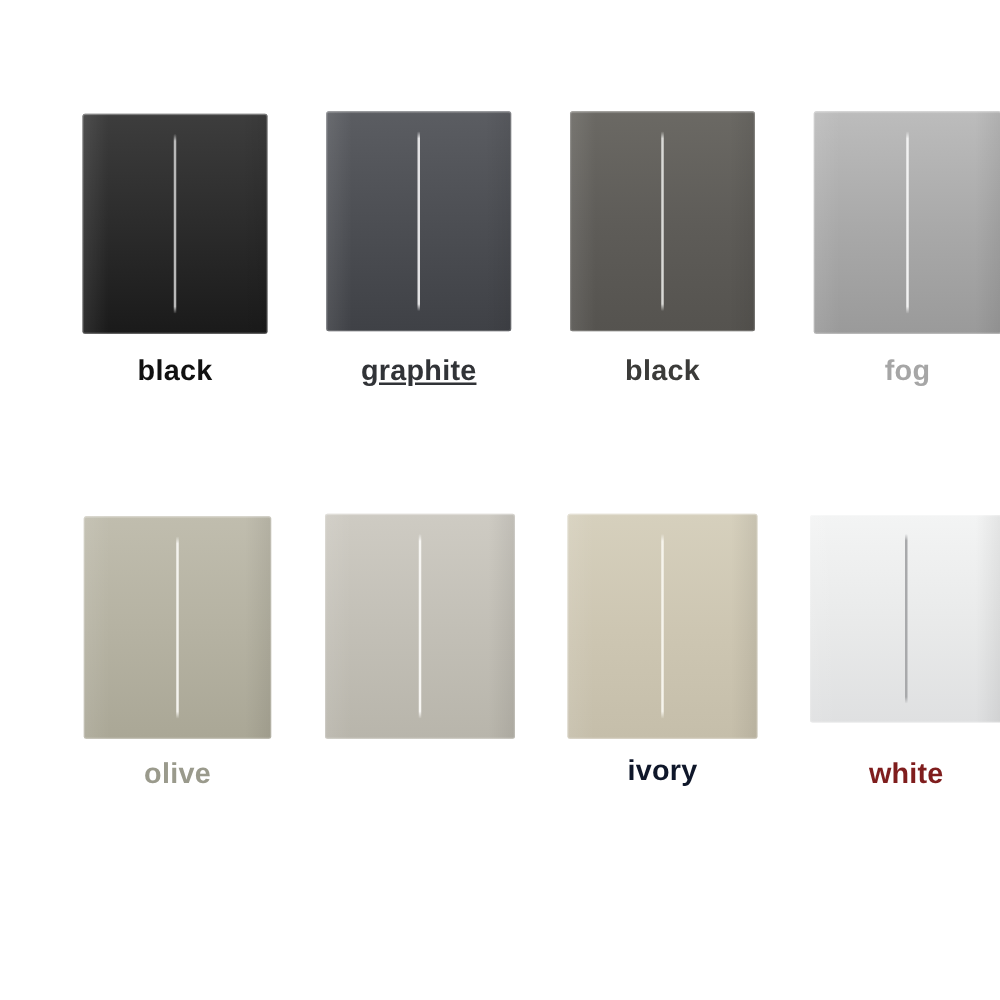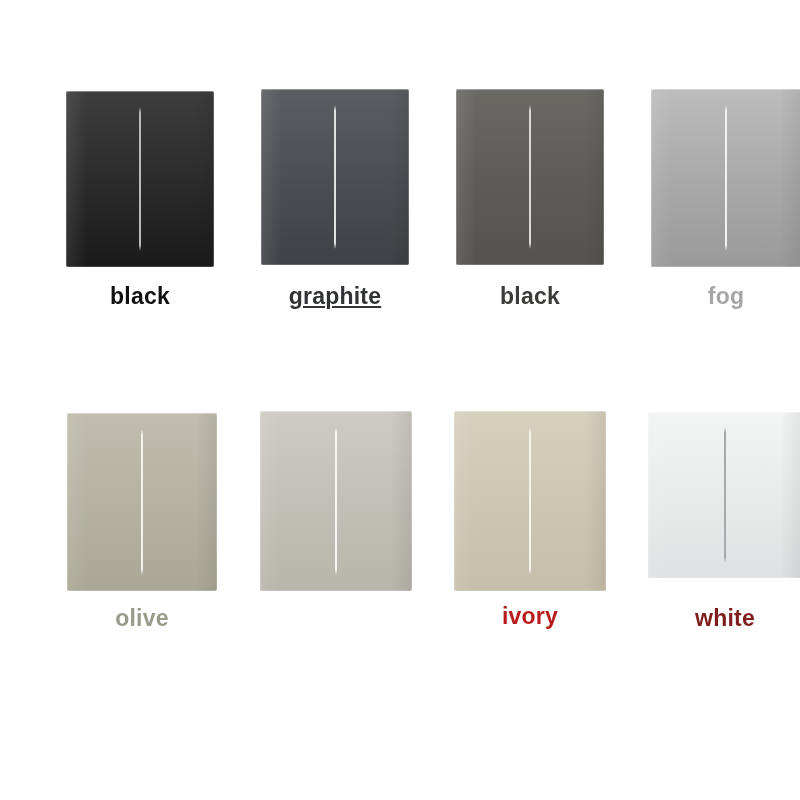--- a/index.html
+++ b/index.html
@@ -131,15 +131,15 @@
           <div class="plate-edge" style="box-shadow: rgba(255, 255, 255, 0.18) 0px 0px 0px 1px inset, rgba(255, 255, 255, 0.22) 0px 1px 1px inset; background: linear-gradient(to right, rgba(255, 255, 255, 0.09) 0%, rgba(255, 255, 255, 0) 14%, rgba(255, 255, 255, 0) 86%, rgba(0, 0, 0, 0.07) 100%);"></div>
           <div class="plate-slot" style="background: linear-gradient(rgba(0, 0, 0, 0) 0%, rgb(168, 169, 171) 4%, rgb(168, 169, 171) 96%, rgba(0, 0, 0, 0) 100%);"></div>
         </div>
       </div>
     </div>
 <div class="swatch-label" style="left: 34px; top: 283px; width: 148px; color: rgb(17, 17, 17);">black</div>
     <div class="swatch-label" style="left: 229px; top: 283px; width: 148px; color: rgb(49, 51, 55); text-decoration: underline;">graphite</div>
     <div class="swatch-label" style="left: 424px; top: 283px; width: 148px; color: rgb(59, 59, 57);">black</div>
     <div class="swatch-label" style="left: 619px; top: 283px; width: 150px; color: rgb(166, 166, 166);">fog</div>
     <div class="swatch-label" style="left: 35px; top: 605px; width: 150px; color: rgb(154, 154, 140);">olive</div>
-    <div class="swatch-label" style="left: 422px; top: 603px; width: 152px; color: #b91c1c;">ivory</div>
+    <div class="swatch-label" style="left: 422px; top: 603px; width: 152px; color: #0f172a;">ivory</div>
     <div class="swatch-label" style="left: 616px; top: 605px; width: 154px; color: #7f1d1d;">white</div>
   </div>
 
 </body></html>

